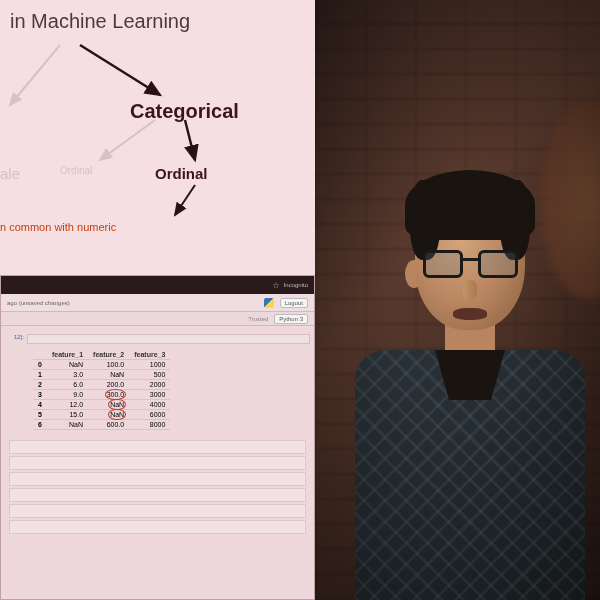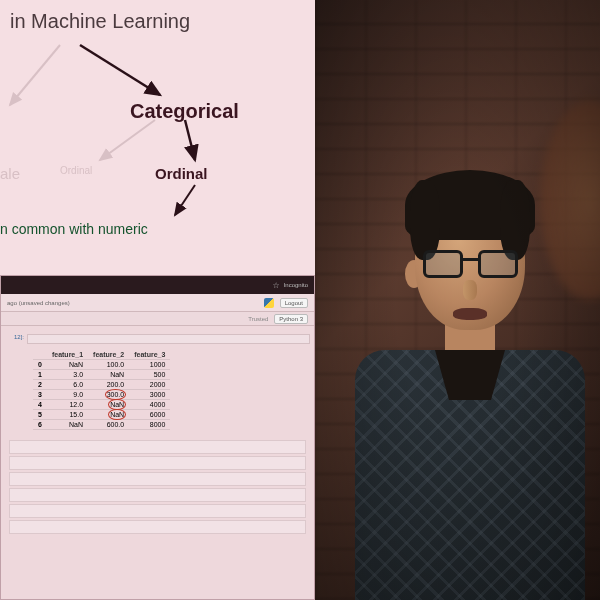--- a/index.html
+++ b/index.html
@@ -5,21 +5,21 @@
 *{margin:0;padding:0;box-sizing:border-box}
 body{width:600px;height:600px;overflow:hidden;font-family:Arial,sans-serif;position:relative;background:#f5dfe3}
 .left{position:absolute;left:0;top:0;width:315px;height:452px}
 .slide{position:absolute;left:0;top:0;width:315px;height:270px;background:#f5dfe3}
 .slide-title{position:absolute;top:10px;left:10px;font-size:20px;color:#4a3a3e;font-weight:300}
 .tree{position:absolute;top:50px;left:0;width:315px}
 .cat{position:absolute;left:130px;top:50px;font-size:20px;color:#3a1520;font-weight:600}
 .scale{position:absolute;left:0px;top:115px;font-size:15px;color:#d8c0c5}
 .ord{position:absolute;left:60px;top:115px;font-size:10px;color:#d8c0c5}
 .nom{position:absolute;left:155px;top:115px;font-size:15px;color:#3a1520;font-weight:600}
-.desc{position:absolute;left:0;top:220px;font-size:14px;color:#14532d;line-height:1.4}
+.desc{position:absolute;left:0;top:220px;font-size:11px;color:#c2410c;line-height:1.4}
 svg.arrows{position:absolute;left:0;top:0;width:315px;height:270px;pointer-events:none}
 .notebook{position:absolute;left:0;top:275px;width:315px;height:325px;background:#eed8dc;border:1px solid #c0a0a8}
 .browser-bar{height:18px;background:#2a1a1e;display:flex;align-items:center;justify-content:flex-end;padding:0 6px}
 .incog{color:#bbb;font-size:6px}
 .star{color:#bbb;font-size:8px;margin-right:4px}
 .nb-header{height:18px;background:#f0dde1;display:flex;align-items:center;justify-content:space-between;padding:0 6px;border-bottom:1px solid #d0b8bc}
 .nb-title{font-size:6px;color:#666}
 .nb-right{display:flex;align-items:center;gap:6px}
 .py-logo{width:10px;height:10px;border-radius:2px;background:linear-gradient(135deg,#3776ab 50%,#ffd43b 50%)}
 .logout{font-size:6px;color:#555;border:1px solid #bbb;padding:1px 4px;border-radius:2px;background:#f5f5f5}

